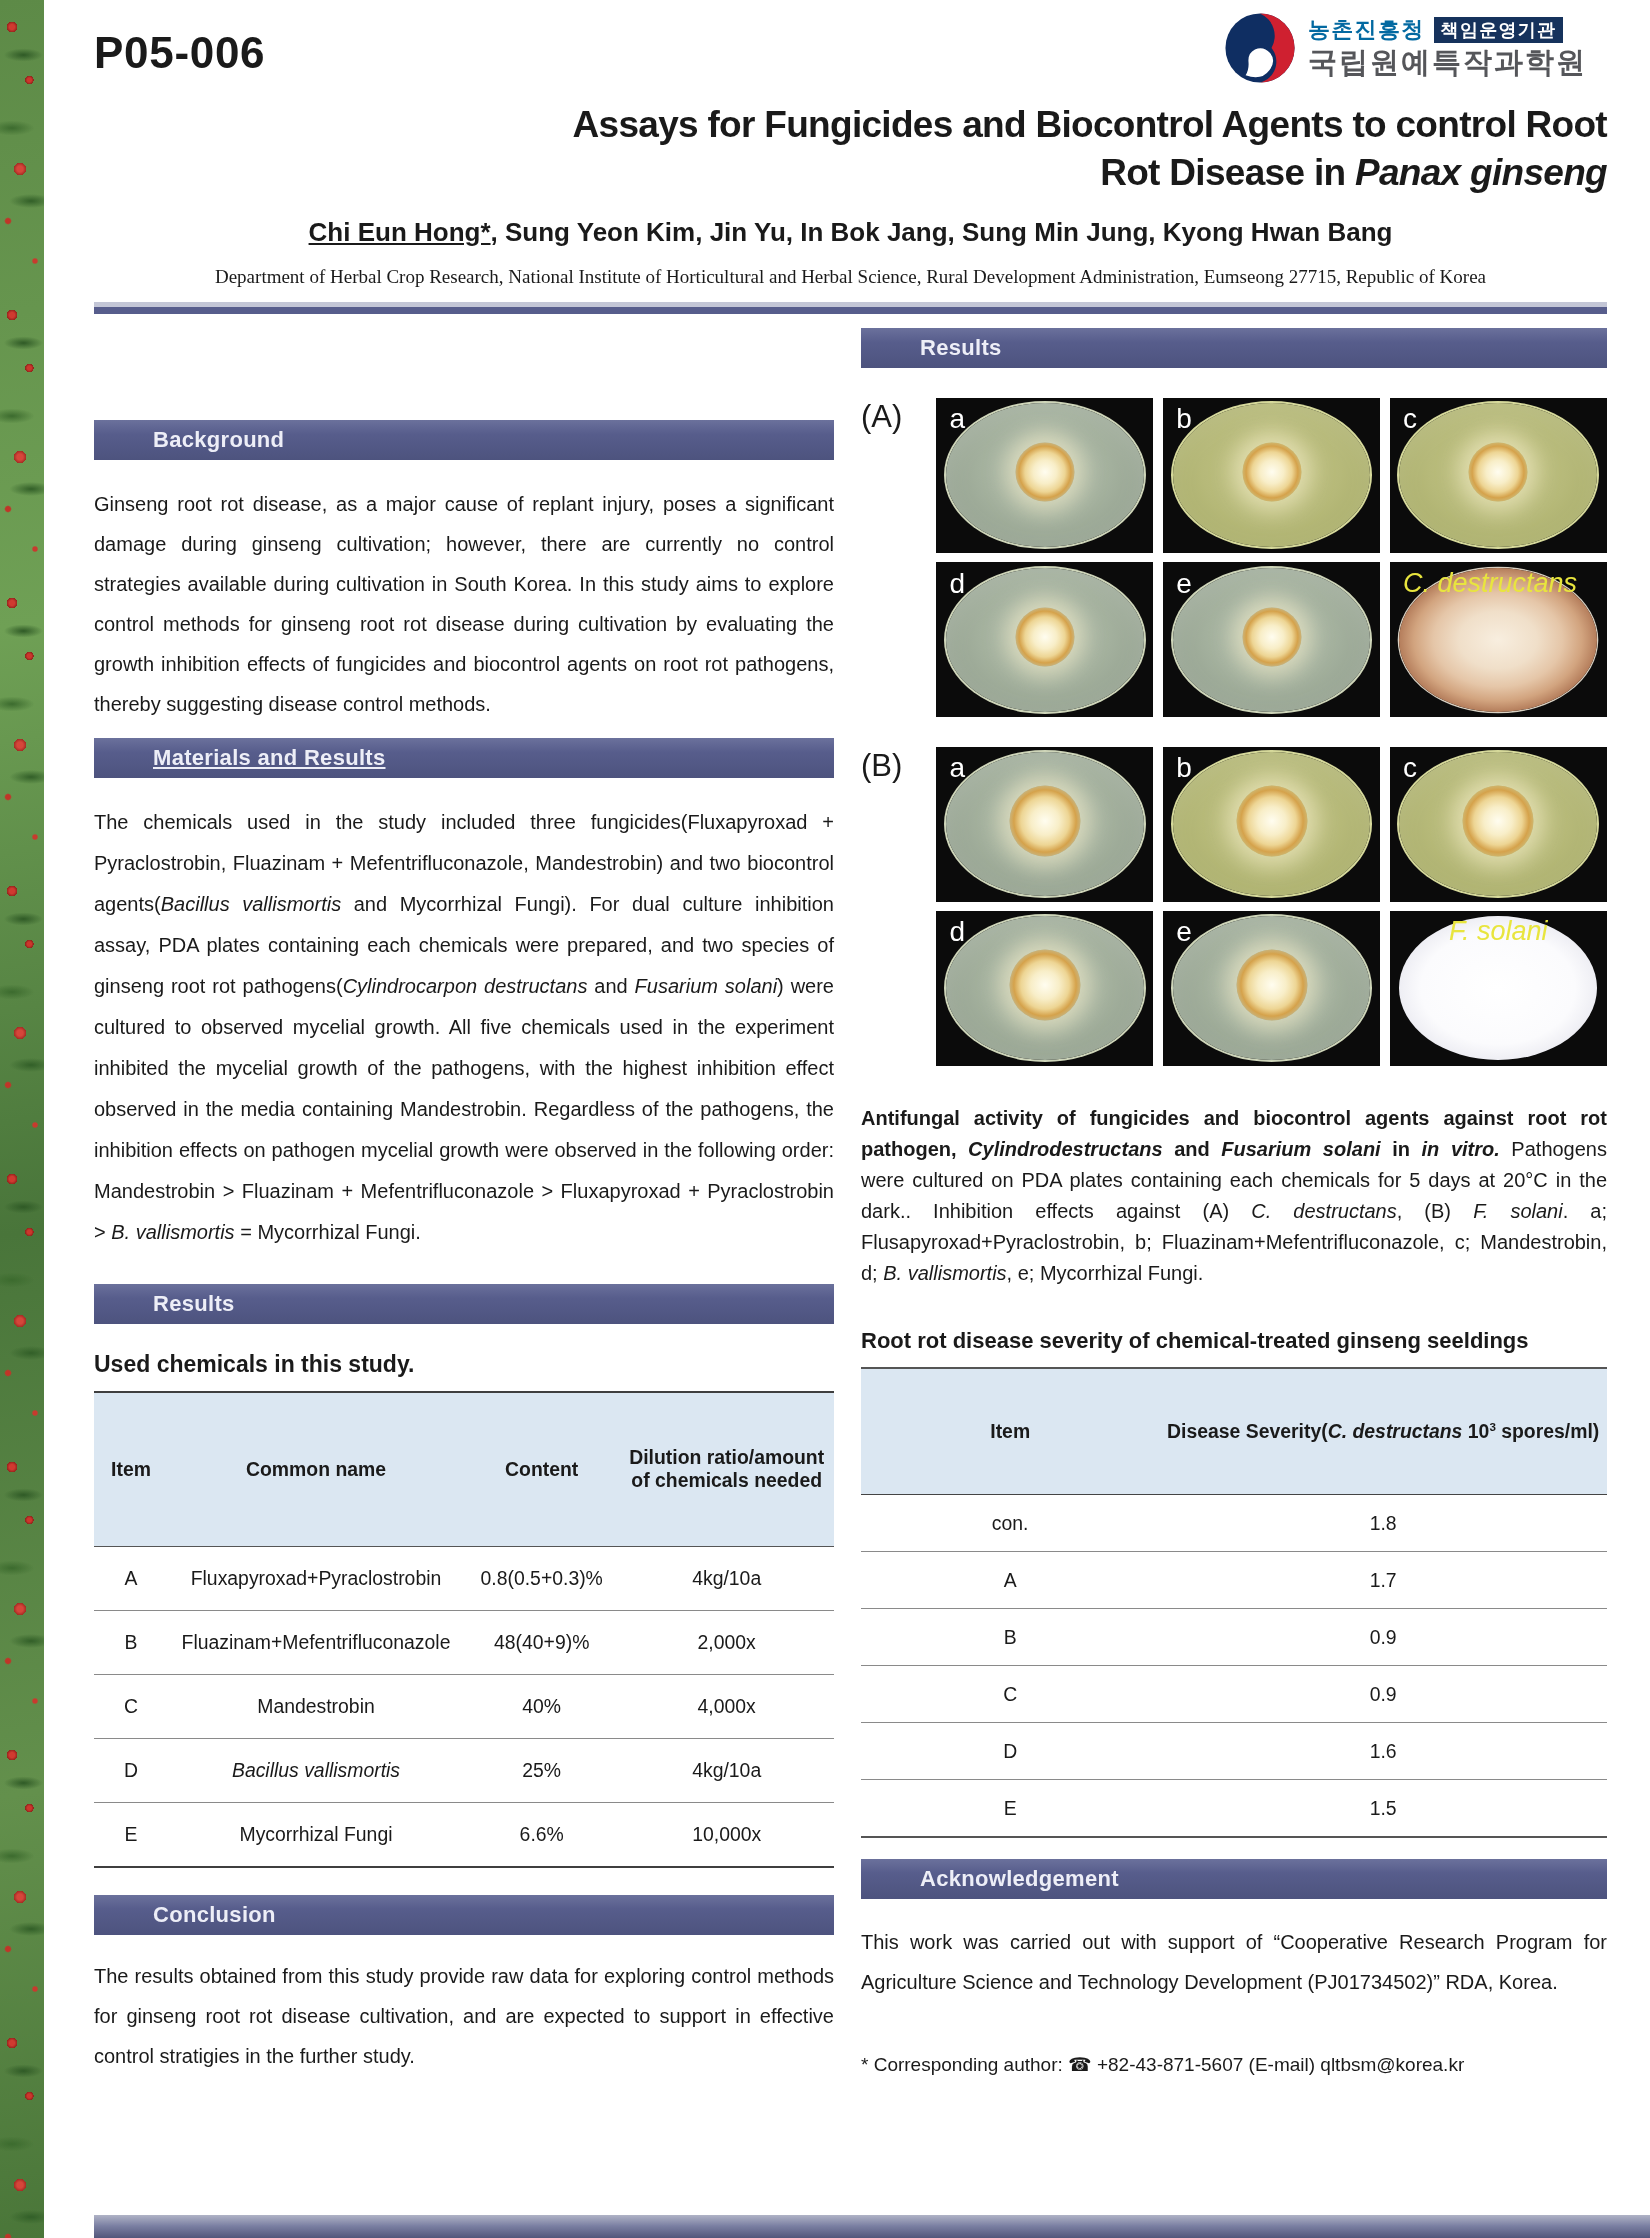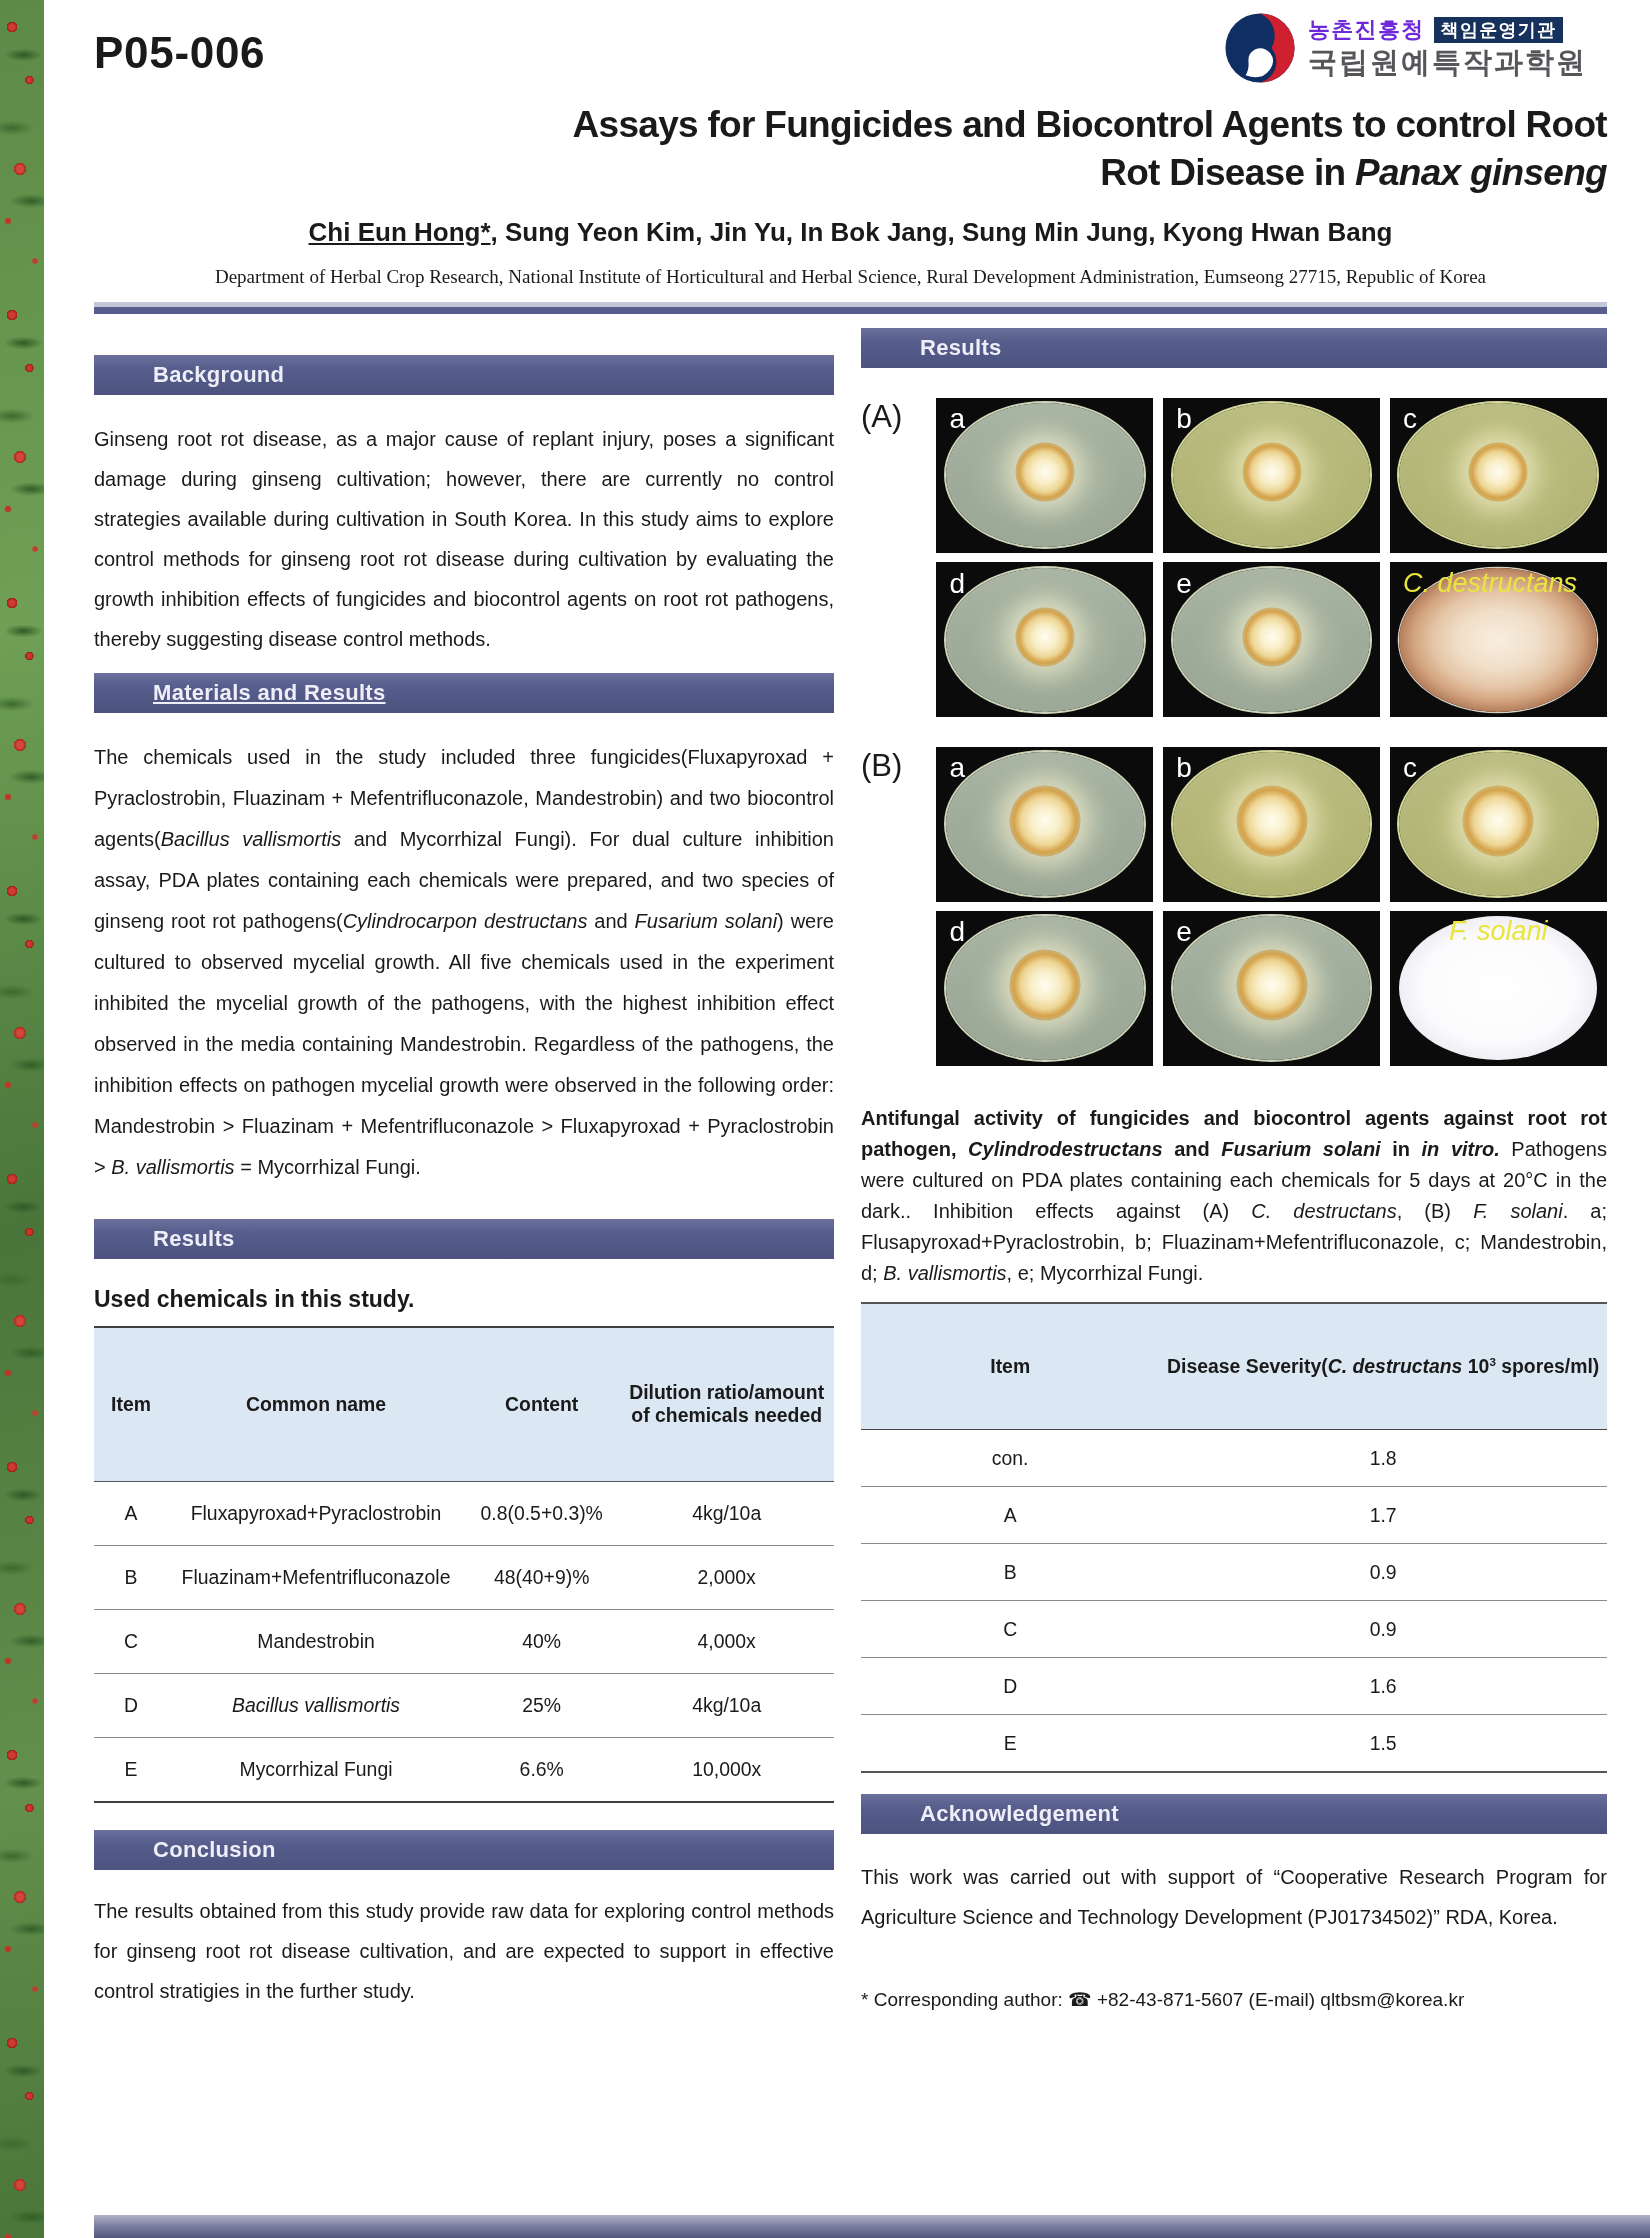--- a/index.html
+++ b/index.html
@@ -21,21 +21,21 @@
     background-size:44px 288px,44px 288px,44px 288px,44px 288px,44px 288px,44px 288px,44px 288px,44px 288px,44px 100%;
     background-repeat:repeat-y;}
 
   .content{position:absolute;left:94px;top:0;width:1513px;}
 
   
   .poster-code{margin-top:28px;font-size:44px;font-weight:700;letter-spacing:0.7px;}
   .logo-block{position:absolute;right:20px;top:12px;display:flex;align-items:center;gap:12px;}
   .logo-text{display:flex;flex-direction:column;line-height:1.15;}
   .logo-row1{display:flex;align-items:center;gap:9.4px;}
-  .org-top{font-size:22px;font-weight:700;color:#6d28d9;letter-spacing:1.3px;}
+  .org-top{font-size:22px;font-weight:700;color:#0369a1;letter-spacing:1.3px;}
   .org-badge{background:#16325c;color:#ffffff;font-size:18px;font-weight:700;padding:2.7px 6.7px;letter-spacing:1.3px;}
   .org-bottom{font-size:29px;font-weight:700;color:#55565a;letter-spacing:2px;margin-top:2.7px;}
 
   .title{margin-top:23px;text-align:right;font-size:37px;font-weight:700;line-height:1.3;letter-spacing:-0.7px;}
   .authors{margin-top:20px;text-align:center;font-size:26px;font-weight:700;letter-spacing:0;}
   .affiliation{margin-top:17.4px;text-align:center;font-size:19px;font-family:"Liberation Serif",serif;}
   .top-divider{margin-top:14.7px;height:11.4px;background:linear-gradient(#c3c6d6 0 40%,#575d8c 40% 100%);}
 
   
   .columns{display:flex;gap:27px;margin-top:14.7px;align-items:flex-end;}
@@ -256,20 +256,21 @@
             </div>
             <div class="tile" data-plate="culture-fs">
               <span class="tile-label">F. solani</span>
               <div class="dish"></div>
             </div>
           </div>
         </div>
 
         <div class="fig-caption"><span style="font-weight: bold;">Antifungal activity of fungicides and biocontrol agents against root rot pathogen, </span><span style="font-style: italic; font-weight: bold;">Cylindrodestructans</span><span style="font-weight: bold;"> and </span><span style="font-style: italic; font-weight: bold;">Fusarium solani</span><span style="font-weight: bold;"> in </span><span style="font-style: italic; font-weight: bold;">in vitro.</span><span> Pathogens were cultured on  PDA plates containing each chemicals for 5 days at 20°C in the dark.. Inhibition effects against (A) </span><span style="font-style: italic;">C. destructans</span><span>, (B) </span><span style="font-style: italic;">F. solani</span><span>. a; Flusapyroxad+Pyraclostrobin, b; Fluazinam+Mefentrifluconazole, c; Mandestrobin, d; </span><span style="font-style: italic;">B. vallismortis</span><span>, e; Mycorrhizal Fungi.</span></div>
 
+        <div class="severity-title">Root rot disease severity of chemical-treated ginseng seeldings</div>
 
         <table class="sev-table">
           <thead>
             <tr>
               <th>Item</th>
               <th><span style="font-weight: bold;">Disease Severity(</span><span style="font-style: italic; font-weight: bold;">C. destructans</span><span style="font-weight: bold;"> 10</span><sup style="font-weight: bold;">3</sup><span style="font-weight: bold;"> spores/ml)</span></th>
             </tr>
           </thead>
           <tbody>
             <tr>

